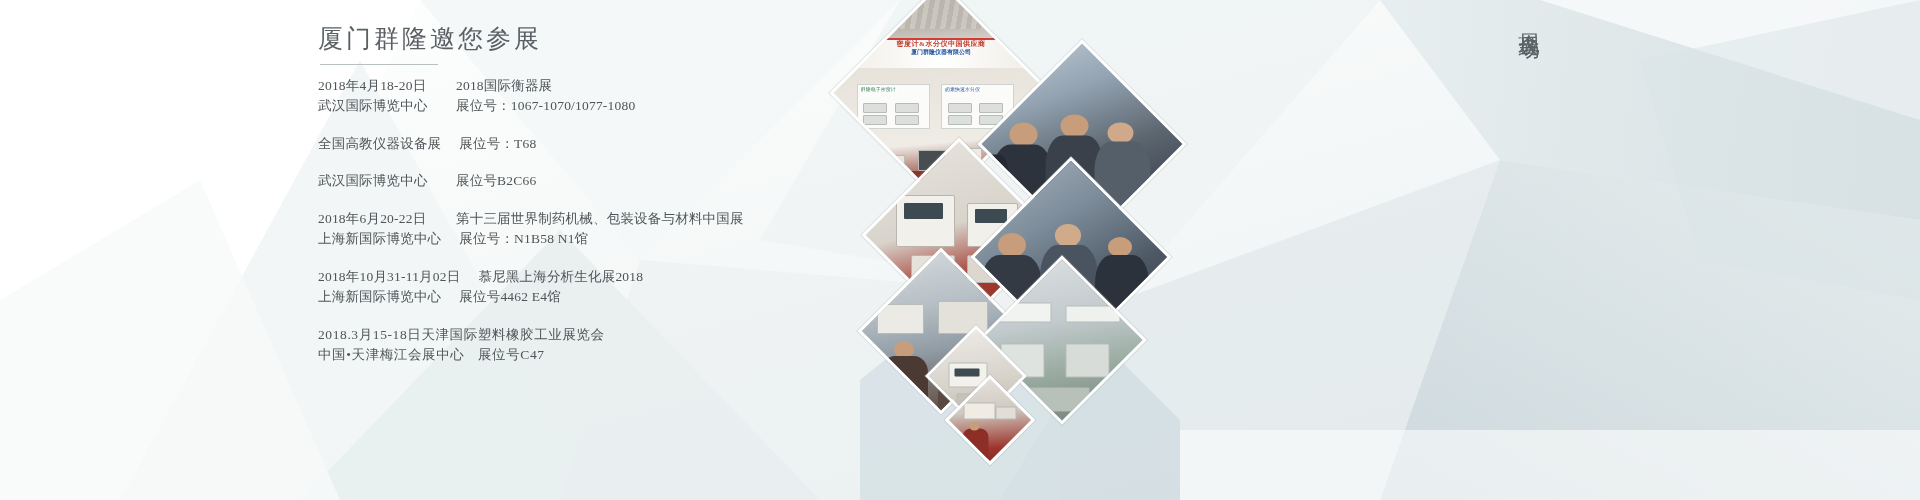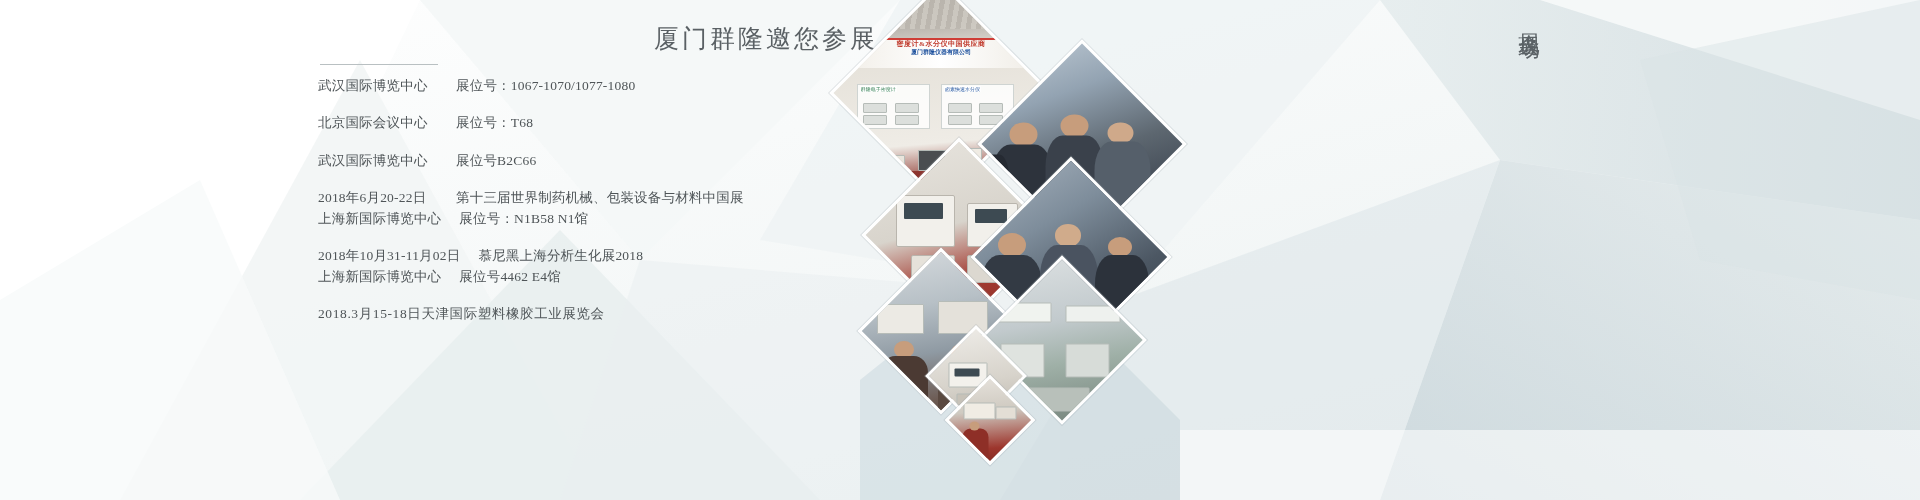--- a/index.html
+++ b/index.html
@@ -25,21 +25,20 @@
     left:318px; top:22px;
     width:560px;
   }
   .headline {
     font-size:25px;
     letter-spacing:3px;
     color:#5a6064;
     font-family:"Liberation Serif","DejaVu Serif",serif;
     line-height:1.35;
     white-space:nowrap;
-    text-align:right;
   }
   .rule {
     width:118px; height:1px;
     background:#b9c0c2;
     margin:8px 0 11px 2px;
   }
   .event { margin-bottom:17px; white-space:nowrap; }
   .event-row {
     display:flex;
     align-items:baseline;
@@ -205,28 +204,32 @@
     <polygon points="1640,60 1920,0 1920,300 1700,260" fill="#d9e3e6" opacity="0.5"></polygon>
   </svg>
 
   <div class="schedule">
 
     <div class="headline">厦门群隆邀您参展</div>
     <div class="rule"></div>
 
     <div class="event">
       <div class="event-row">
+        <span class="ev-date">2018年4月18-20日</span>
+        <span class="ev-title">2018国际衡器展</span>
+      </div>
+      <div class="event-row">
         <span class="ev-venue">武汉国际博览中心</span>
         <span class="ev-booth">展位号：1067-1070/1077-1080</span>
       </div>
     </div>
 
     <div class="event">
       <div class="event-row">
-        <span class="ev-venue">北京国际会议中心</span>
+        <span class="ev-venue">全国高教仪器设备展</span>
         <span class="ev-booth">展位号：T68</span>
       </div>
     </div>
 
     <div class="event">
       <div class="event-row">
         <span class="ev-venue">武汉国际博览中心</span>
         <span class="ev-booth">展位号B2C66</span>
       </div>
     </div>
@@ -250,20 +253,24 @@
       <div class="event-row">
         <span class="ev-venue">上海新国际博览中心</span>
         <span class="ev-booth">展位号4462 E4馆</span>
       </div>
     </div>
 
     <div class="event last">
       <div class="event-row">
         <span class="ev-date">2018.3月15-18日天津国际塑料橡胶工业展览会</span>
         <span class="ev-title"></span>
+      </div>
+      <div class="event-row">
+        <span class="ev-venue">中国•天津梅江会展中心</span>
+        <span class="ev-booth">展位号C47</span>
       </div>
     </div>
 
   </div>
 
   <div class="vertical-label">展会现场</div>
 
   <div class="collage">
 
     <div class="diamond d-booth">

